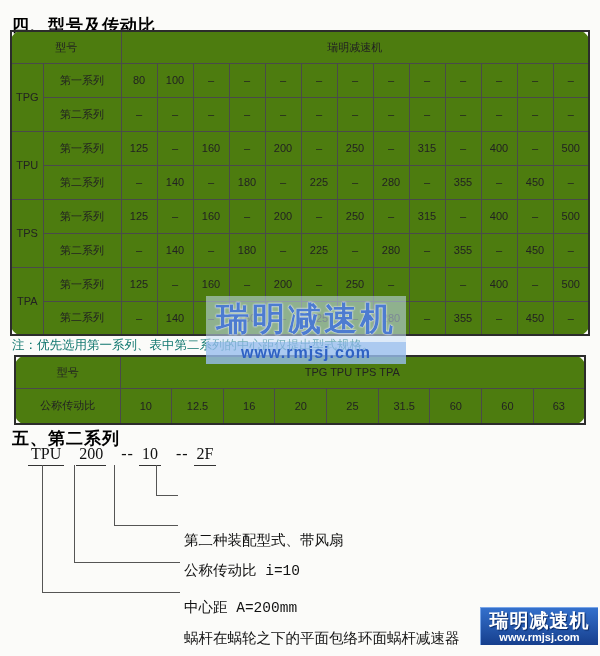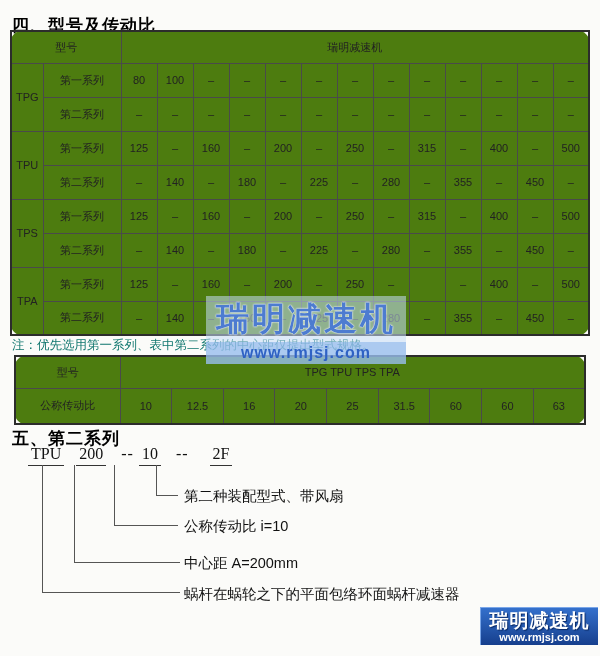--- a/index.html
+++ b/index.html
@@ -37,26 +37,26 @@
   }
   .t2 tr{height:32px;}
   .t2 tr.ratio-row{height:36px;margin-top:48px;}
   
   .code-row{
     position:absolute;left:28px;top:445px;display:flex;align-items:flex-start;
     font-family:"Liberation Serif",serif;font-size:16px;color:#111;
   }
   .code-part{display:inline-block;border-bottom:1px solid #333;padding:0 3px 2px;}
   .code-sep{display:inline-block;letter-spacing:1px;padding:0 1px;}
-  .ml12{margin-left:12px;} .ml14{margin-left:14px;} .ml4{margin-left:4px;} .ml8{margin-left:20px;}
+  .ml12{margin-left:12px;} .ml14{margin-left:14px;} .ml4{margin-left:4px;} .ml8{margin-left:4px;}
   .vline{position:absolute;width:1px;background:#555;}
   .hline{position:absolute;height:1px;background:#555;}
   .leader-label{
     position:absolute;left:184px;
-    font-family:Liberation Sans, sans-serif;font-size:14.5px;color:#111;white-space:nowrap;
+    font-family:Liberation Mono, monospace;font-size:14.5px;color:#111;white-space:nowrap;margin-top:44px;
   }
   
   .wm-center{
     position:absolute;left:206px;top:296px;width:200px;height:68px;
     z-index:50;pointer-events:none;
   }
   .wm-big{
     height:46px;display:flex;align-items:center;justify-content:center;
     background:rgba(198,221,247,0.55);
     font-weight:bold;font-size:33px;letter-spacing:3px;color:#4d7cd0;

